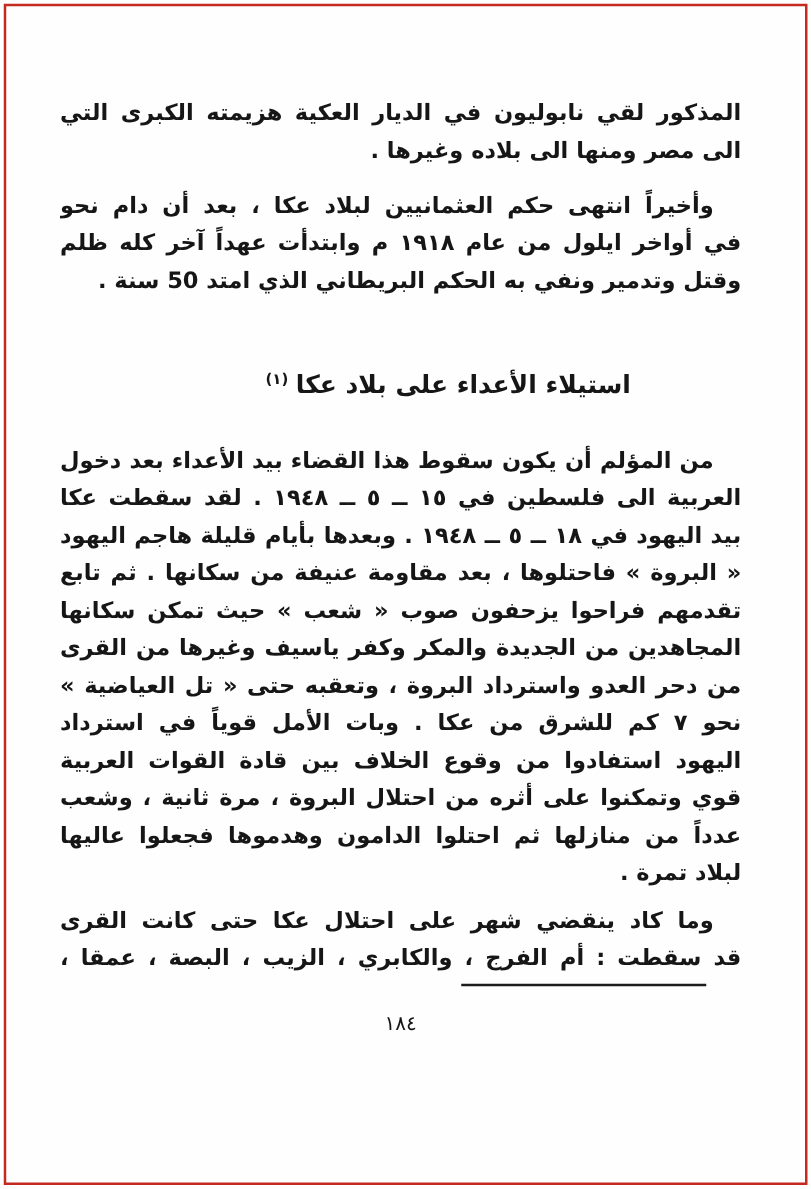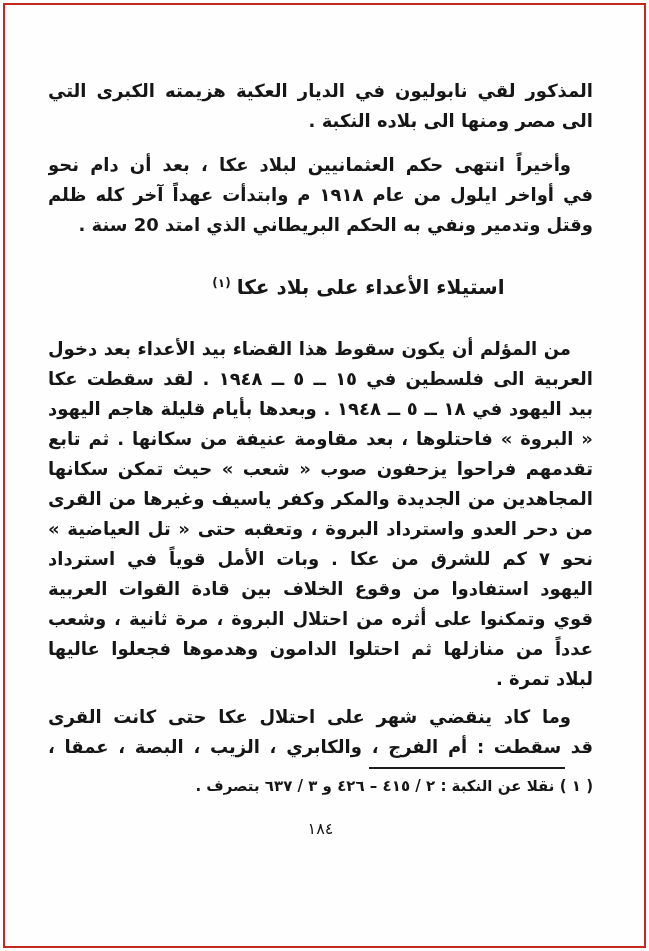--- a/index.html
+++ b/index.html
@@ -32,21 +32,21 @@
     height:30px;
     text-align:right;
     overflow:hidden;
   }
   .line.just{
     text-align:justify;
     text-align-last:justify;
   }
   .line.indent{padding-right:22px;}
   .heading{
-    margin:32px 0 0 0;
+    margin:52px 0 0 0;
     position:relative;
     left:38px;
     text-align:center;
     font-size:20px;
     font-weight:800;
     line-height:30px;
     height:30px;
   }
   .heading .ref{
     font-size:12px;
@@ -78,26 +78,26 @@
 <body>
 
 <div class="page">
   <div class="frame"></div>
 
   <div class="content">
 
     <div id="paras-top">
         <div class="paragraph">
           <div class="line just">المذكور لقي نابوليون في الديار العكية هزيمته الكبرى التي اضطرته للعودة</div>
-          <div class="line flush">الى مصر ومنها الى بلاده النكبة .</div>
+          <div class="line flush">الى مصر ومنها الى بلاده وغيرها .</div>
         </div>
         <div class="paragraph">
           <div class="line just indent">وأخيراً انتهى حكم العثمانيين لبلاد عكا ، بعد أن دام نحو أربعة قرون،</div>
           <div class="line just">في أواخر ايلول من عام ١٩١٨ م وابتدأت عهداً آخر كله ظلم وغدر</div>
-          <div class="line flush">وقتل وتدمير ونفي به الحكم البريطاني الذي امتد 20 سنة .</div>
+          <div class="line flush">وقتل وتدمير ونفي به الحكم البريطاني الذي امتد 50 سنة .</div>
         </div>
       </div>
 
     <h2 class="heading">
       <span>استيلاء الأعداء على بلاد عكا</span><span class="ref">(١)</span>
     </h2>
 
     <div id="paras-main">
         <div class="paragraph">
           <div class="line just indent">من المؤلم أن يكون سقوط هذا القضاء بيد الأعداء بعد دخول الجيوش</div>
@@ -114,21 +114,17 @@
           <div class="line flush">لبلاد تمرة .</div>
         </div>
         <div class="paragraph">
           <div class="line just indent">وما كاد ينقضي شهر على احتلال عكا حتى كانت القرى الأخرى أيضاً</div>
           <div class="line just">قد سقطت : أم الفرج ، والكابري ، الزيب ، البصة ، عمقا ، ترشيحا .</div>
         </div>
       </div>
 
     <div class="rule"></div>
 
-    <div class="footnote">
-      <span>( ١ )</span>
-      <span>نقلا عن النكبة : ٢ / ٤١٥ – ٤٢٦ و ٣ / ٦٣٧ بتصرف .</span>
-    </div>
 
     <div class="pagenum">١٨٤</div>
 
   </div>
 </div>
 
 </body></html>

